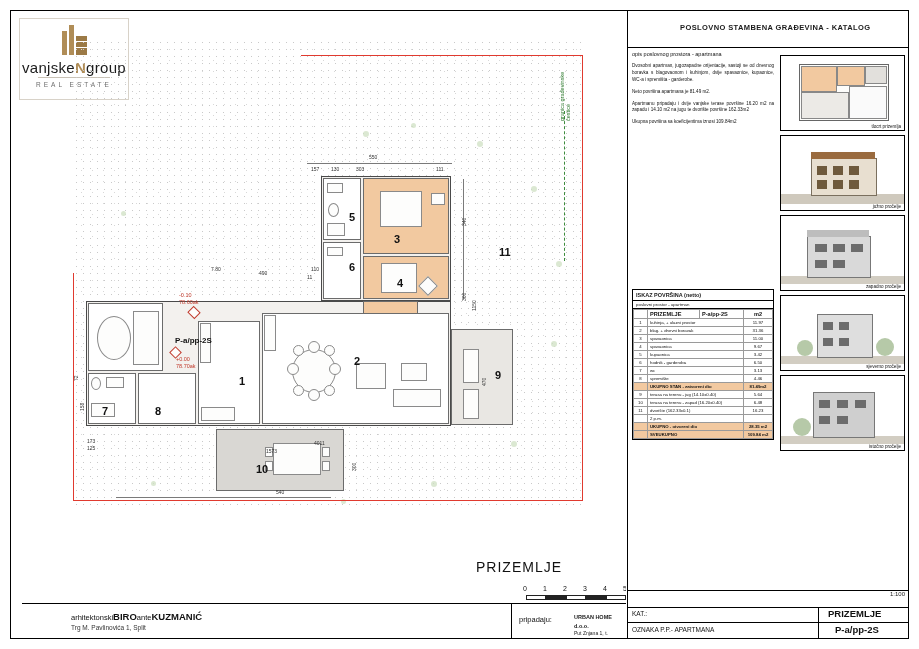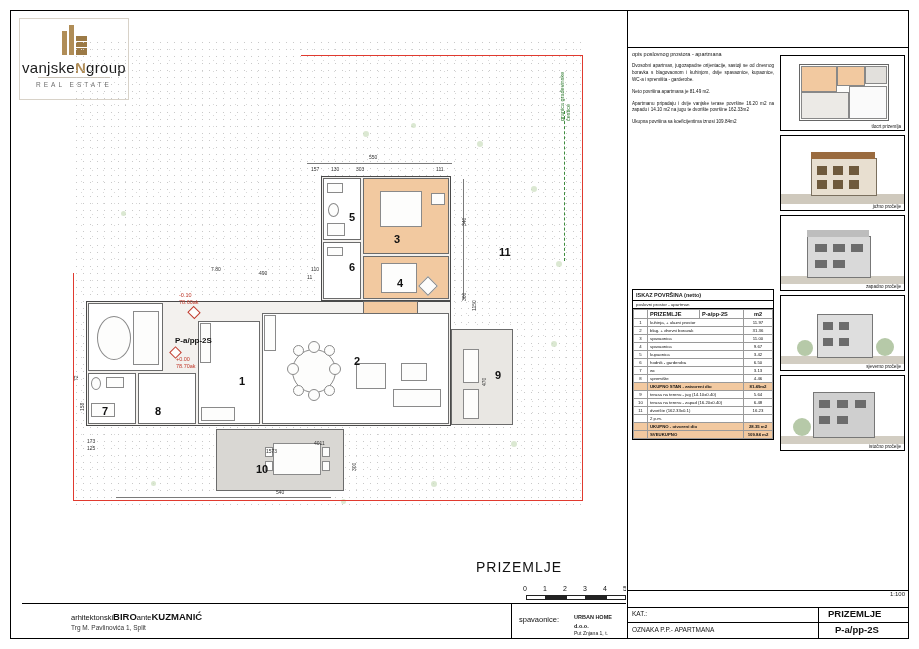--- a/index.html
+++ b/index.html
@@ -265,30 +265,33 @@
       <div class="num" style="left:107px;">5</div>
     </div>
 
     <div class="botline1"></div>
     <div class="botline2"></div>
 
     <div class="credit">
       <div class="l1"><span class="sm">arhitektonski</span><span>BIRO</span><span class="sm">ante</span><span>KUZMANIĆ</span></div>
       <div class="l2">Trg M. Pavlinovića 1, Split</div>
     </div>
-    <div class="inv">spavaonice:</div>
+    <div class="inv">pripadaju:</div>
     <div class="invbox">
       <b>URBAN HOME d.o.o.</b><br>
       <span>Put Znjana 1, t.</span><br>
       <span>21 000 Split</span>
     </div>
   </div>
 
   <div class="rp">
     <div class="hline" style="left:0;top:36px;width:281px;"></div>
+    <div class="hdr">
+        <span>POSLOVNO STAMBENA GRAĐEVINA  -  KATALOG</span>
+      </div>
 
     <div class="txtbox">
       <div class="t1">opis poslovnog prostora - apartmana</div>
       <p>Dvosobni apartman,   jugozapadne orijentacije, sastoji se od dnevnog boravka s blagovaonom i kuhinjom, dvije spavaonice, kupaonice, WC-a i spremišta - garderobe.</p>
       <p>Neto površina  apartmana je 81.49 m2.</p>
       <p>Apartmanu   pripadaju  i dvije vanjske terase površine 16.20 m2 na zapadu i 14.10 m2 na jugu te dvorište površine 162.33m2</p>
       <p>Ukupna  površina  sa  koeficijentima   iznosi 109.84m2</p>
     </div>
 
     <div class="tbl">

